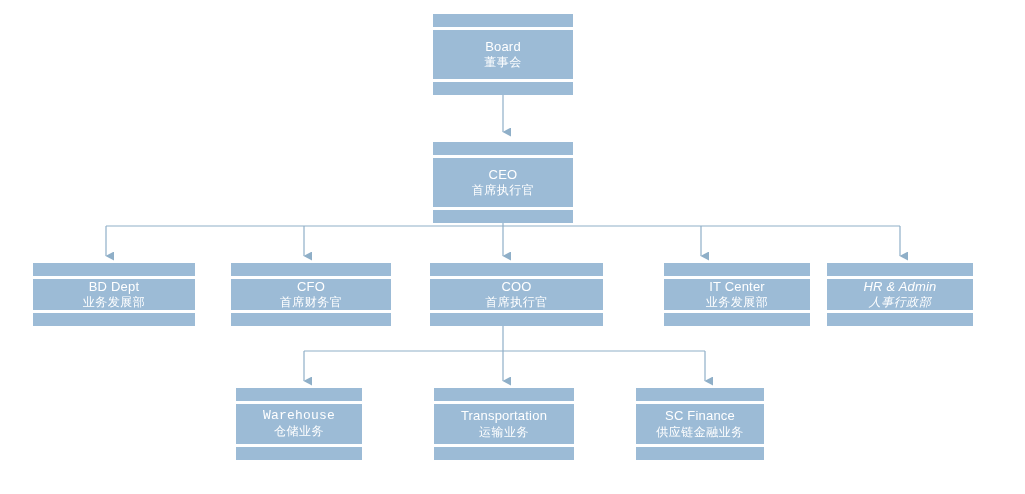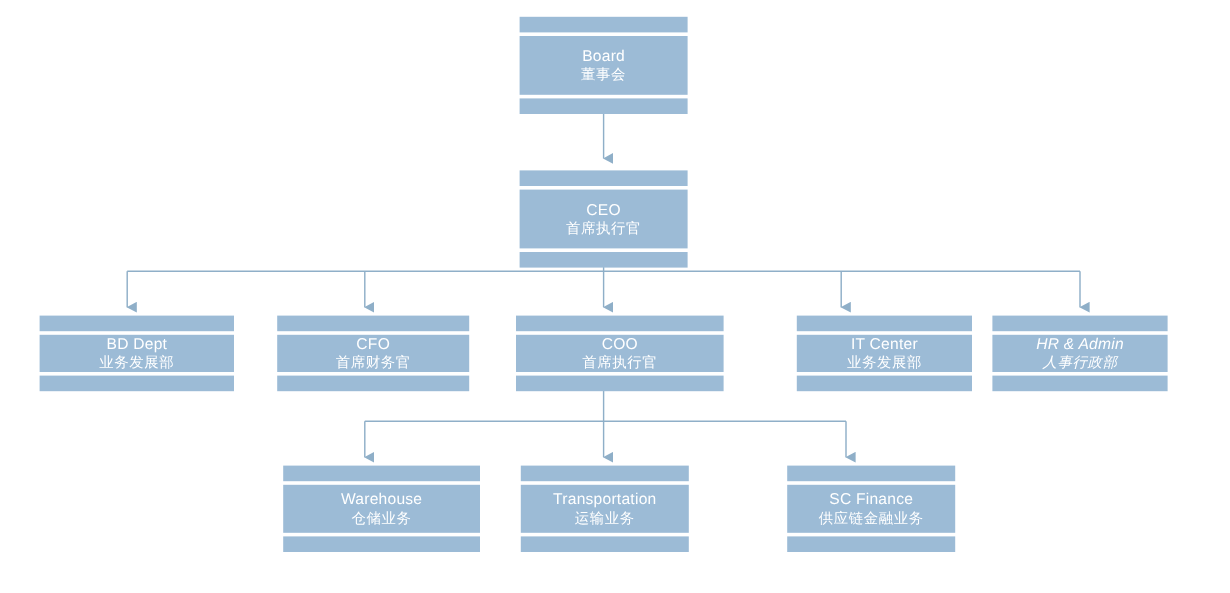--- a/index.html
+++ b/index.html
@@ -149,39 +149,39 @@
 
   <div class="node" style="left:827px; top:263px; width:146px; height:60px;font-style:italic;">
     <div class="cap"></div>
     <div class="body">
       <div class="en">HR &amp; Admin</div>
       <div class="cn">人事行政部</div>
     </div>
     <div class="foot"></div>
   </div>
 
-  <div class="node" style="left:236px; top:388px; width:164px; height:72px;">
+  <div class="node" style="left:236px; top:388px; width:126px; height:72px;font-family:Liberation Mono, monospace;">
     <div class="cap"></div>
     <div class="body">
       <div class="en">Warehouse</div>
       <div class="cn">仓储业务</div>
     </div>
     <div class="foot"></div>
   </div>
 
   <div class="node" style="left:434px; top:388px; width:140px; height:72px;border-radius:20px;">
     <div class="cap"></div>
     <div class="body">
       <div class="en">Transportation</div>
       <div class="cn">运输业务</div>
     </div>
     <div class="foot"></div>
   </div>
 
-  <div class="node" style="left:656px; top:388px; width:140px; height:72px;">
+  <div class="node" style="left:636px; top:388px; width:128px; height:72px;">
     <div class="cap"></div>
     <div class="body">
       <div class="en">SC Finance</div>
       <div class="cn">供应链金融业务</div>
     </div>
     <div class="foot"></div>
   </div>
 
 </div>
 

